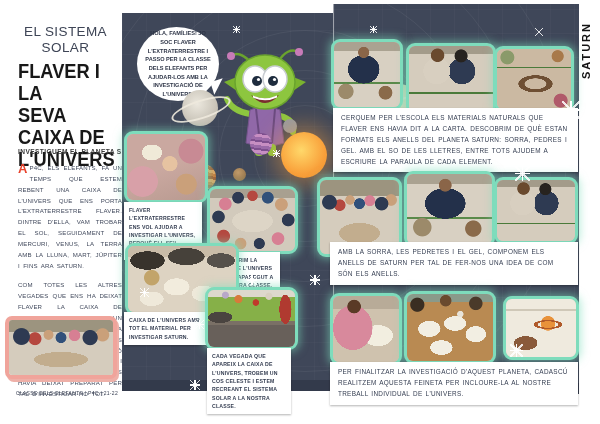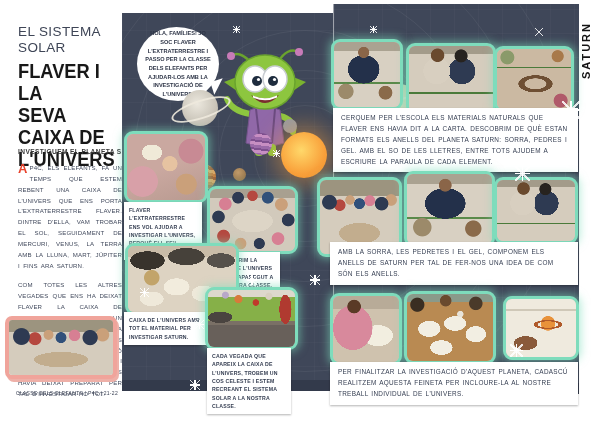--- a/index.html
+++ b/index.html
@@ -1,21 +1,21 @@
 <!DOCTYPE html>
 <html><head>
 <meta charset="utf-8">
 <style>
   html,body{margin:0;padding:0;background:#fff;}
   .canvas{position:relative;width:600px;height:424px;background:#ffffff;overflow:hidden;
           font-family:"Liberation Sans",sans-serif;}
 
   
   .kicker{position:absolute;left:18px;top:24px;width:95px;font-size:13.5px;line-height:1.2;
-          color:#3e4556;letter-spacing:.4px;}
+          color:#3e4556;letter-spacing:.4px;text-align:center;}
   .title{position:absolute;left:18px;top:60px;width:122px;transform:scaleX(.87);transform-origin:left top;
          font-size:21px;line-height:22px;font-weight:bold;color:#181818;letter-spacing:0;}
   .subtitle{position:absolute;left:18px;top:148px;font-size:6.6px;font-weight:bold;color:#3a3a3a;
             letter-spacing:.4px;white-space:nowrap;}
   .body-copy{position:absolute;left:18px;top:163px;width:104px;font-size:6.1px;line-height:1.78;
              color:#434b5e;text-align:justify;letter-spacing:.15px;word-spacing:1.5px;}
   .body-copy .para2{margin-top:9px;}
   .dropcap{float:left;font-size:13px;line-height:11px;font-weight:bold;color:#e8432c;margin:0 2px 0 0;}
   .class-photo{position:absolute;left:9px;top:320px;width:104px;height:55px;border-radius:3px;
                box-shadow:0 0 0 4px #f0a49b, 2px 3px 0 4px #eeb0a8;overflow:hidden;}

